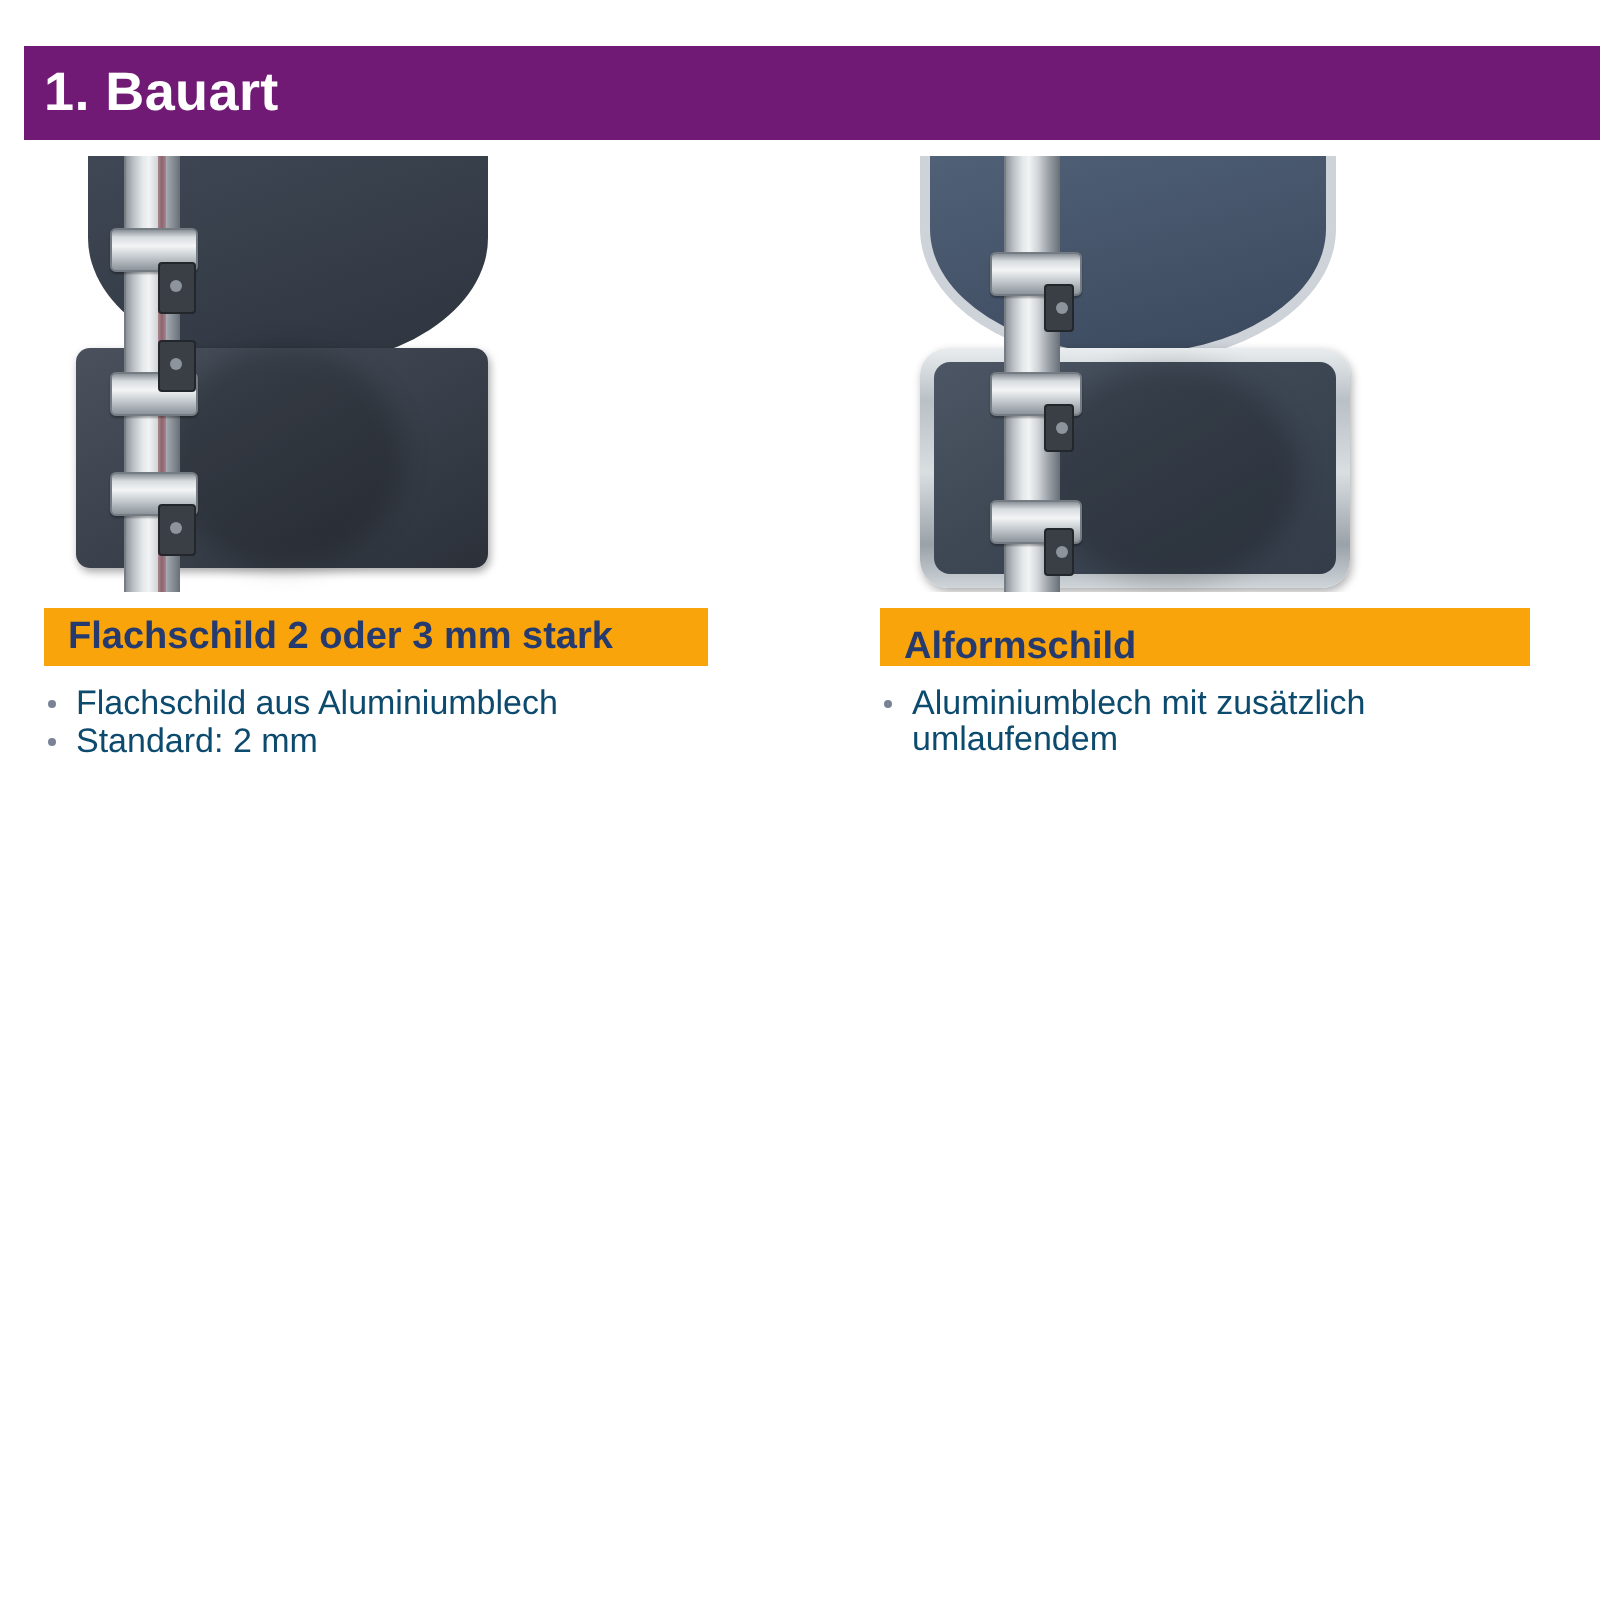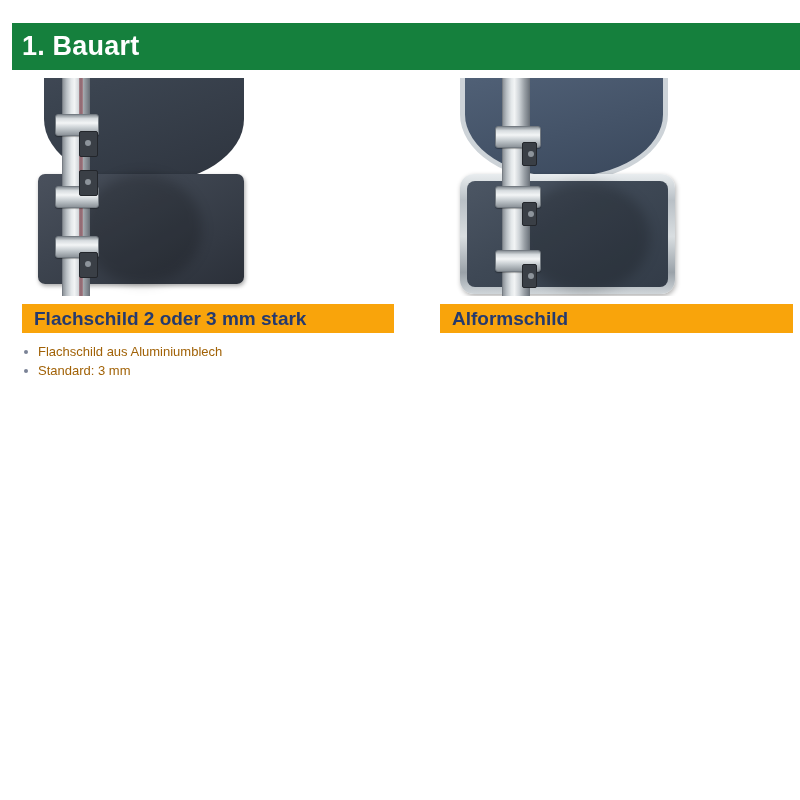--- a/index.html
+++ b/index.html
@@ -16,21 +16,21 @@
     overflow: hidden;
   }
 
   
   .section-header {
     position: absolute;
     left: 12px;
     top: 23px;
     width: 788px;
     height: 47px;
-    background: #15803d;
+    background: #701a75;
     display: flex;
     align-items: center;
   }
   .section-header-title {
     color: #ffffff;
     font-size: 27px;
     font-weight: bold;
     letter-spacing: 0.2px;
     padding-left: 10px;
     line-height: 1;
@@ -143,43 +143,43 @@
   }
 
   
   .subhead {
     height: 29px;
     background: #f9a40b;
     display: flex;
     align-items: center;
     margin-top: 8px;
   }
-  .subhead-left  { width: 372px; }
-  .subhead-right { width: 353px; }
+  .subhead-left  { width: 332px; }
+  .subhead-right { width: 325px; align-items: flex-end; }
   .subhead-title {
     color: #253a6e;
     font-size: 19px;
     font-weight: bold;
     padding-left: 12px;
     line-height: 1;
     white-space: nowrap;
   }
 
   
   .bullets {
     list-style: none;
     margin: 10px 0 0 0;
     padding: 0;
   }
   .bullets li {
     position: relative;
     padding-left: 16px;
-    font-size: 13px;
+    font-size: 17px;
     line-height: 17.5px;
-    color: #a16207;
+    color: #0c4a6e;
     margin-bottom: 1px;
   }
   .bullets li::before {
     content: "";
     position: absolute;
     left: 2px;
     top: 7px;
     width: 4px;
     height: 4px;
     border-radius: 50%;
@@ -227,21 +227,21 @@
 
     <div class="subhead subhead-left">
       <div class="subhead-title">Flachschild 2 oder 3 mm stark</div>
     </div>
 
     <ul class="bullets">
       <li>
         <span>Flachschild aus Aluminiumblech</span>
       </li>
       <li>
-        <span>Standard: 3 mm</span>
+        <span>Standard: 2 mm</span>
       </li>
     </ul>
   </div>
 
   <div class="column column-right">
 
     <div class="photo">
 
       <div class="round-sign" style="left:20px; top:-96px; width:208px; height:200px;
                   background:linear-gradient(165deg,#6d7d92 0%,#4f5f75 40%,#3a485c 100%);
@@ -265,16 +265,19 @@
 
       <div class="clamp" style="left:55px; top:172px; width:44px;"></div>
       <div class="clamp-tab" style="left:82px; top:186px; width:13px; height:22px;"></div>
     </div>
 
     <div class="subhead subhead-right">
       <div class="subhead-title">Alformschild</div>
     </div>
 
     <ul class="bullets">
+      <li>
+        <span>Aluminiumblech mit zusätzlich umlaufendem</span>
+      </li>
     </ul>
   </div>
 
 </div>
 
 </body></html>

